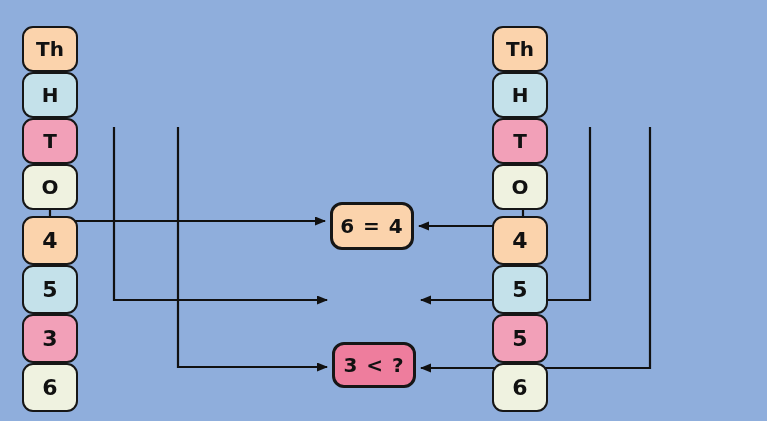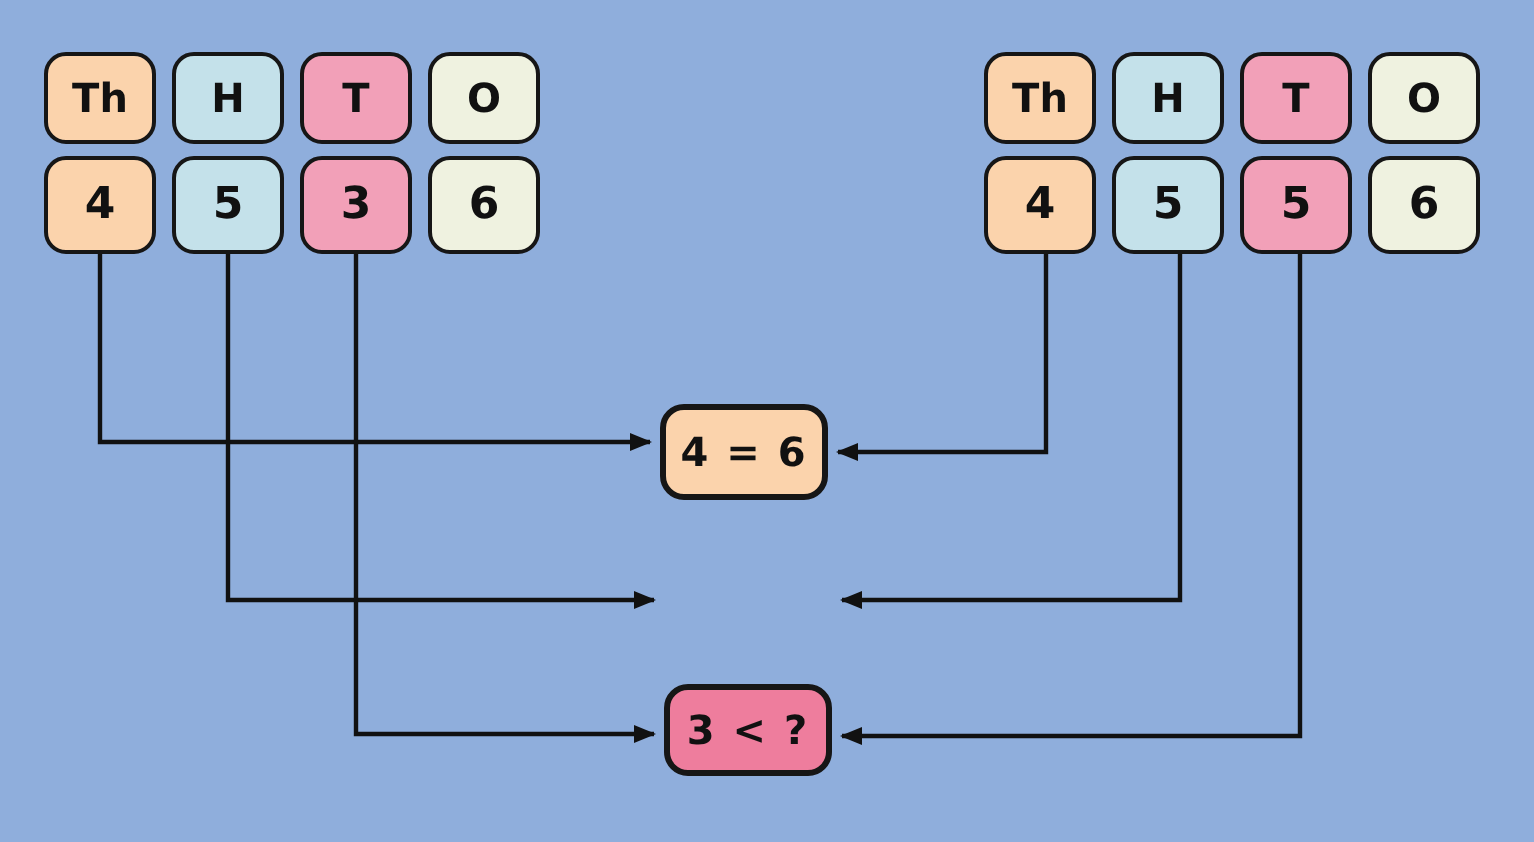--- a/index.html
+++ b/index.html
@@ -14,21 +14,21 @@
     overflow:hidden;
   }
   .arrows{
     position:absolute;left:0;top:0;width:767px;height:421px;
     pointer-events:none;
   }
   .group{
     position:absolute;
     display:flex;flex-direction:column;row-gap:6px;
   }
-  .row{display:flex;column-gap:8px;}
+  .row{display:flex;column-gap:8px;flex-direction:column;}
   .cell{
     box-sizing:border-box;
     width:56px;
     border:2.5px solid #161616;
     border-radius:11px;
     display:flex;align-items:center;justify-content:center;
     font-weight:bold;color:#111;
   }
   .cell.hdr{height:46px;font-size:20px;}
   .cell.dig{height:49px;font-size:22px;}
@@ -92,16 +92,16 @@
       <div class="cell hdr cream">O</div>
     </div>
     <div class="row">
       <div class="cell dig peach">4</div>
       <div class="cell dig lblue">5</div>
       <div class="cell dig pink">5</div>
       <div class="cell dig cream">6</div>
     </div>
   </section>
 
-  <div class="cmp peach" style="left:330px;top:202px;height:48px;">4 = 6</div>
+  <div class="cmp peach" style="left:330px;top:202px;height:48px;">6 = 4</div>
   <div class="cmp pinkstrong" style="left:332px;top:342px;height:46px;">3 &lt; ?</div>
 
 </div>
 
 </body></html>

